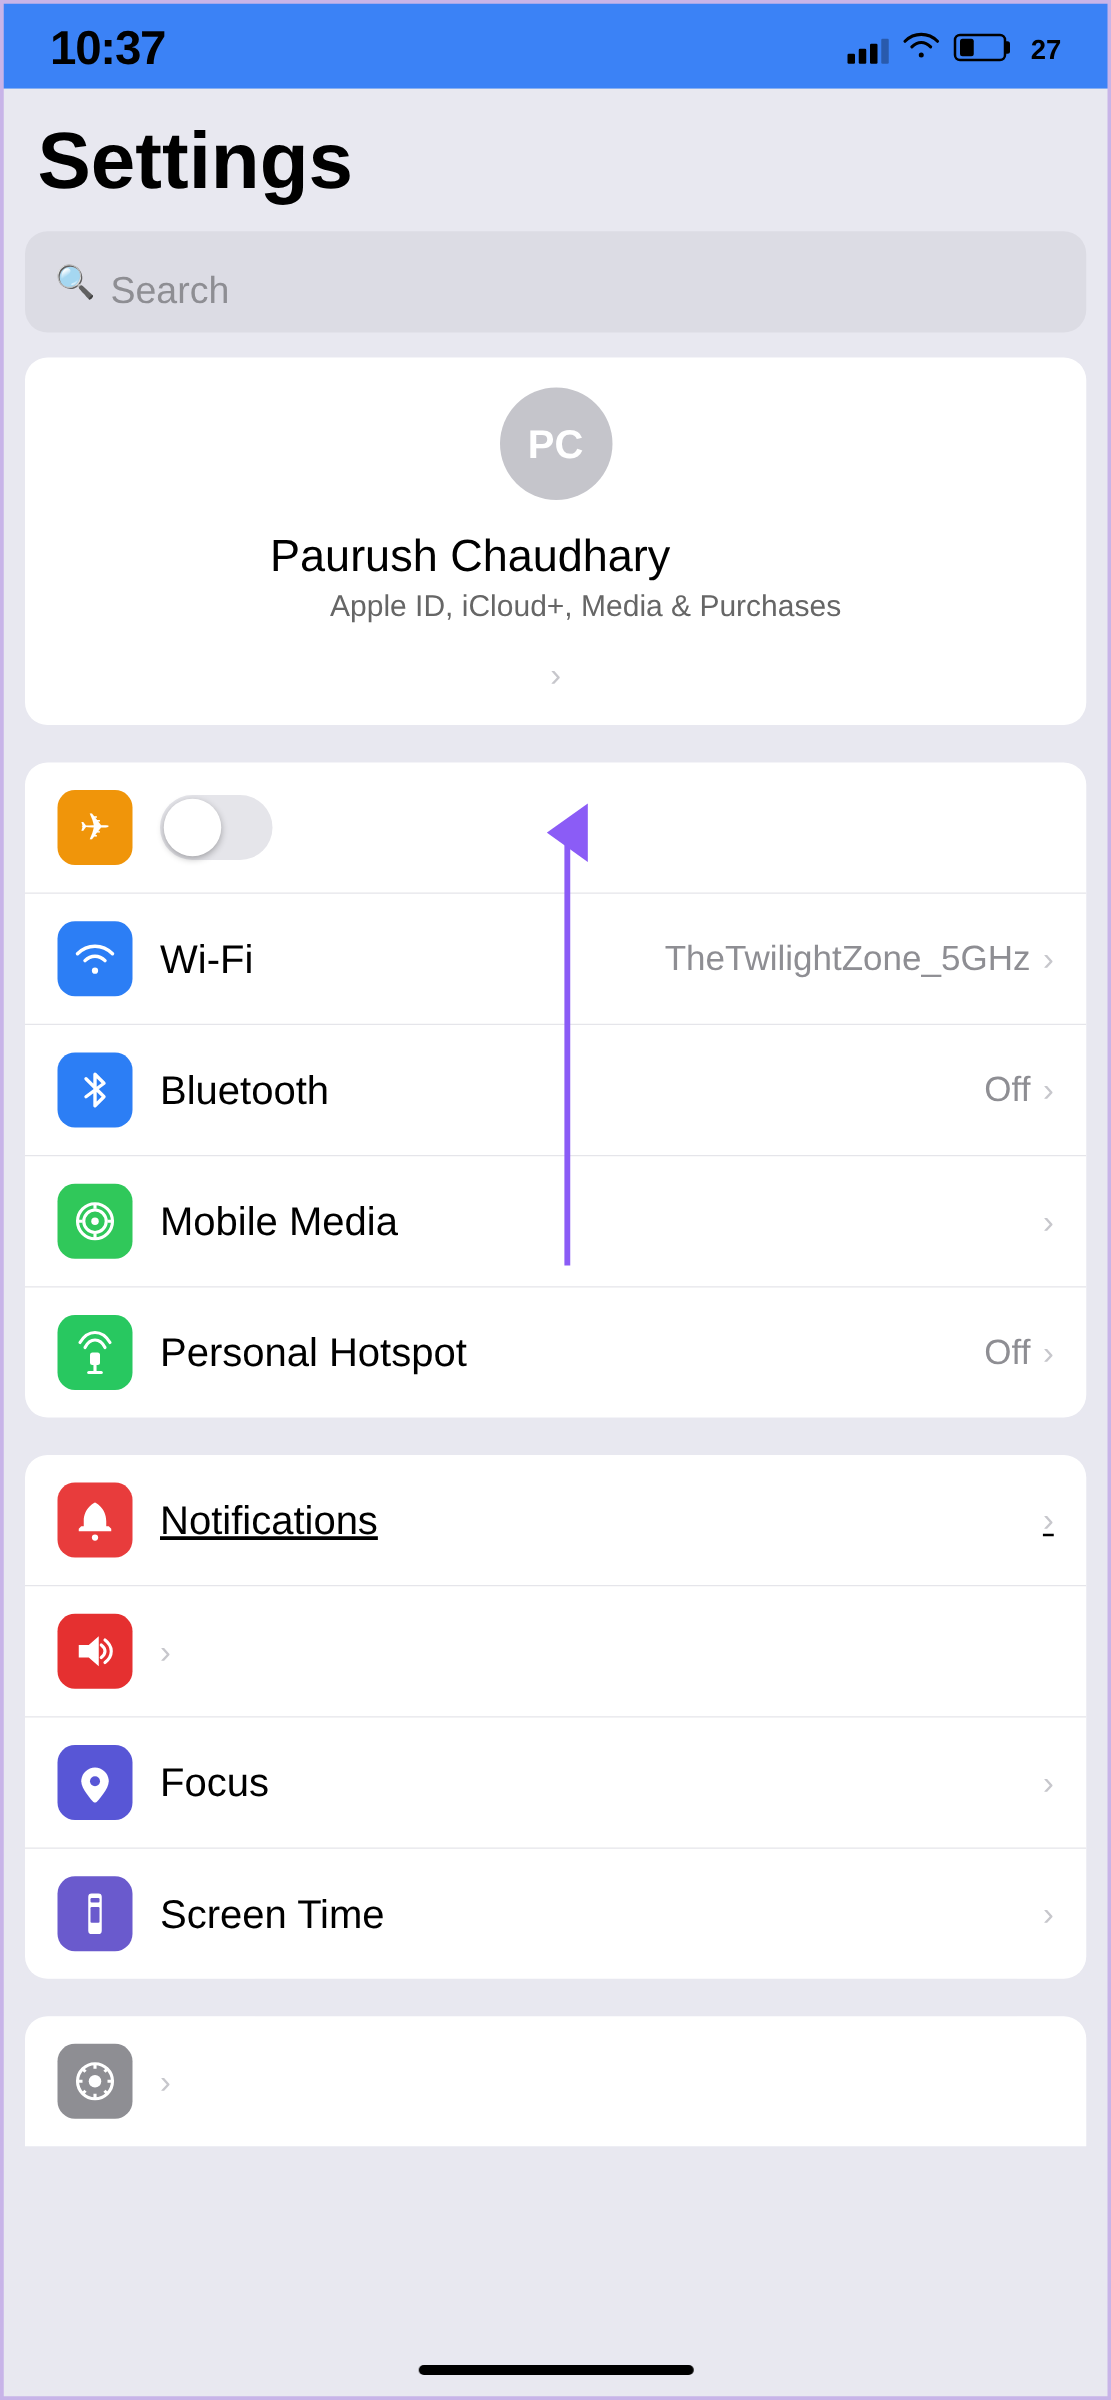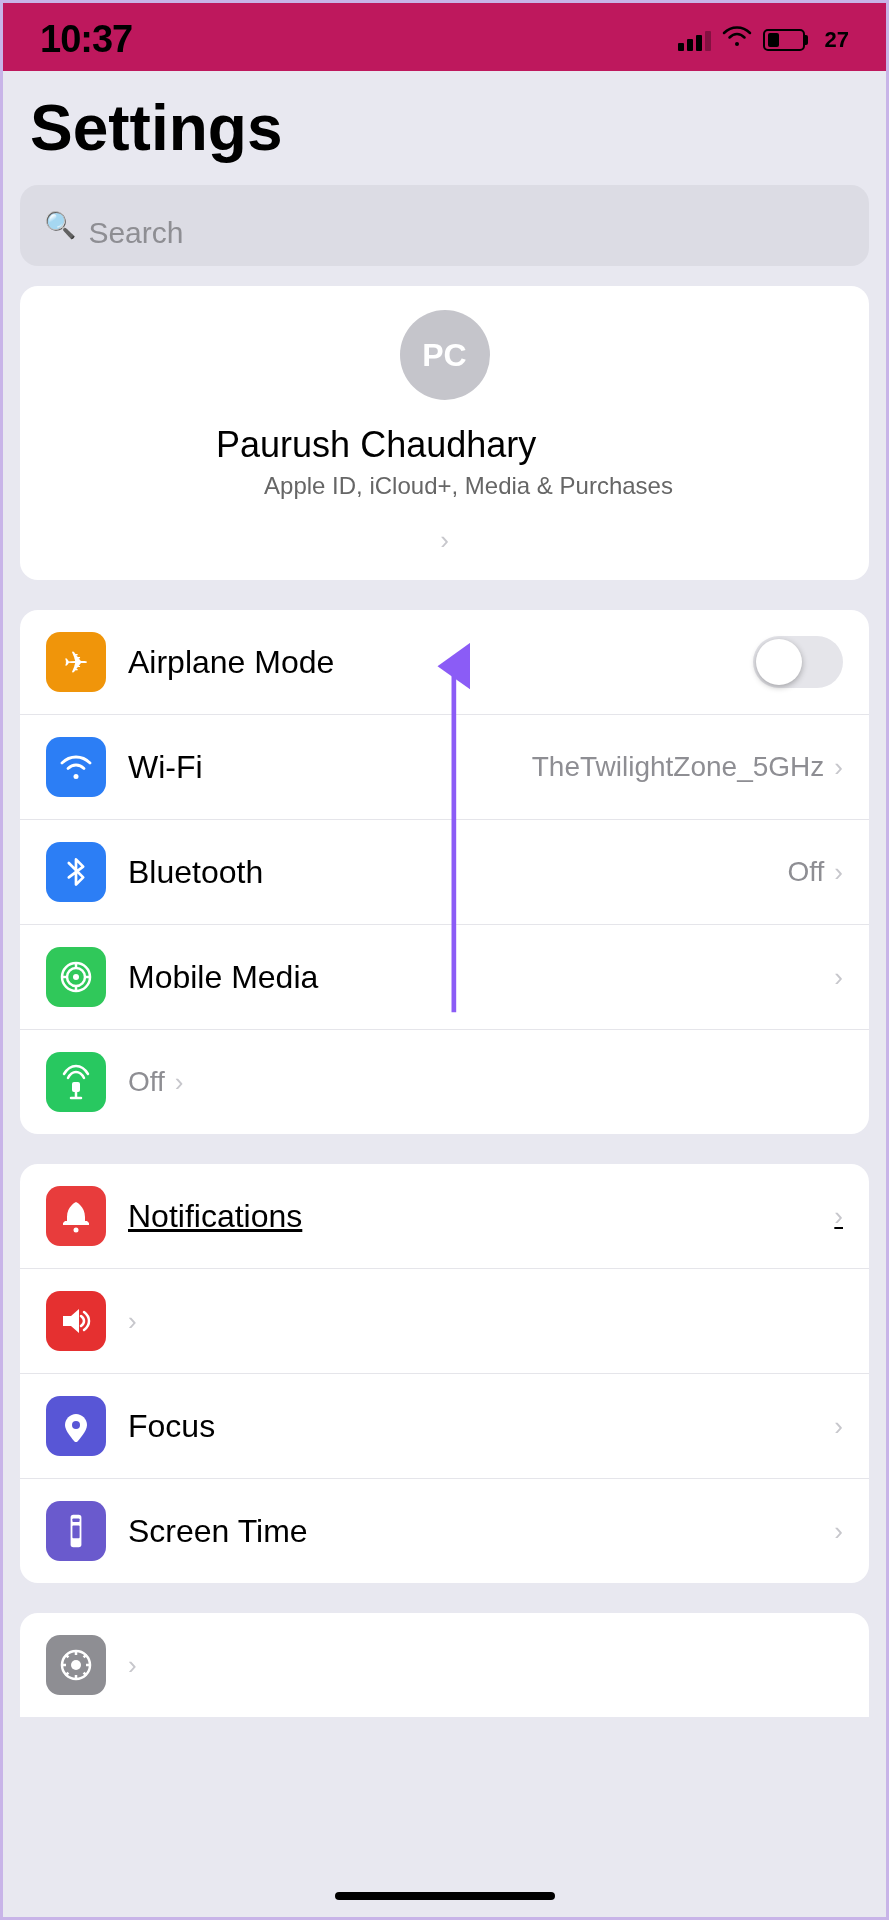--- a/index.html
+++ b/index.html
@@ -12,21 +12,21 @@
       position: relative;
       overflow-x: hidden;
     }
 
     
     .status-bar {
       display: flex;
       justify-content: space-between;
       align-items: center;
       padding: 18px 40px 10px 40px;
-      background: #be185d;
+      background: #3b82f6;
     }
 
     .status-time {
       font-size: 38px;
       font-weight: 600;
       color: #000;
       letter-spacing: -1px;
     }
 
     .status-icons {
@@ -258,21 +258,21 @@
       <div class="signal-bar" style="height:20px; opacity:0.3;"></div>
     </div>
     <div style="font-size:26px;">
       
       <svg width="32" height="24" viewBox="0 0 32 24" fill="none">
         <path d="M16 18a2 2 0 1 1 0 4 2 2 0 0 1 0-4z" fill="#000"></path>
         <path d="M8.5 13.5C10.5 11.5 13.1 10 16 10s5.5 1.5 7.5 3.5" stroke="#000" stroke-width="2.5" stroke-linecap="round" fill="none"></path>
         <path d="M3 9C6.5 5.5 11 3.5 16 3.5s9.5 2 13 5.5" stroke="#000" stroke-width="2.5" stroke-linecap="round" fill="none"></path>
       </svg>
     </div>
-    <div style="display:flex;align-items:center;gap:20px;">
+    <div style="display:flex;gap:20px;">
       <div style="border:2px solid #000;border-radius:5px;padding:2px 3px;height:22px;width:42px;position:relative;display:flex;align-items:center;">
         <div style="background:#000;height:14px;width:11px;border-radius:2px;"></div>
         <div style="position:absolute;right:-5px;top:50%;transform:translateY(-50%);width:4px;height:10px;background:#000;border-radius:0 2px 2px 0;"></div>
       </div>
       <span style="font-size:22px;font-weight:600;color:#000;">27</span>
     </div>
   </div>
 </div>
 
 <div class="page-title">Settings</div>
@@ -294,21 +294,20 @@
     <span class="chevron">›</span>
   </div>
 </div>
 
 <div class="section" style="position:relative;">
 
   <div class="settings-row" style="border-top:none;">
     <div class="row-icon bg-orange">
       <span style="color:#fff;font-size:30px;">✈</span>
     </div>
-    <span class="row-label">Airplane Mode</span>
     <div class="toggle">
       <div class="toggle-knob"></div>
     </div>
   </div>
 
   <div class="settings-row">
     <div class="row-icon bg-blue">
       <svg width="36" height="30" viewBox="0 0 36 30" fill="none">
         <path d="M18 22a2.5 2.5 0 1 1 0 5 2.5 2.5 0 0 1 0-5z" fill="#fff"></path>
         <path d="M10 16.5C12.2 14.3 14.9 13 18 13s5.8 1.3 8 3.5" stroke="#fff" stroke-width="2.8" stroke-linecap="round" fill="none"></path>
@@ -350,20 +349,21 @@
   <div class="settings-row">
     <div class="row-icon bg-green2">
       <svg width="36" height="36" viewBox="0 0 36 36" fill="none">
         <path d="M10 14C12 10 15 8 18 8s6 2 8 6" stroke="#fff" stroke-width="2.5" stroke-linecap="round" fill="none"></path>
         <path d="M6 10C9 5 13 2 18 2s9 3 12 8" stroke="#fff" stroke-width="2.5" stroke-linecap="round" fill="none"></path>
         <rect x="14" y="18" width="8" height="10" rx="2" fill="#fff"></rect>
         <line x1="18" y1="28" x2="18" y2="34" stroke="#fff" stroke-width="2.5"></line>
         <line x1="13" y1="34" x2="23" y2="34" stroke="#fff" stroke-width="2.5" stroke-linecap="round"></line>
       </svg>
     </div>
+    <span class="row-label">Personal Hotspot</span>
     <span class="row-value">Off</span>
     <span class="chevron">›</span>
   </div>
 
   <svg class="arrow-annotation" viewBox="0 0 700 560" xmlns="http://www.w3.org/2000/svg" style="position:absolute;top:0;left:0;width:100%;height:100%;pointer-events:none;">
 
     <defs>
       <marker id="arrowhead" markerWidth="10" markerHeight="7" refX="5" refY="3.5" orient="auto">
         <polygon points="0 7, 5 0, 10 7" fill="#8b5cf6"></polygon>
       </marker>

